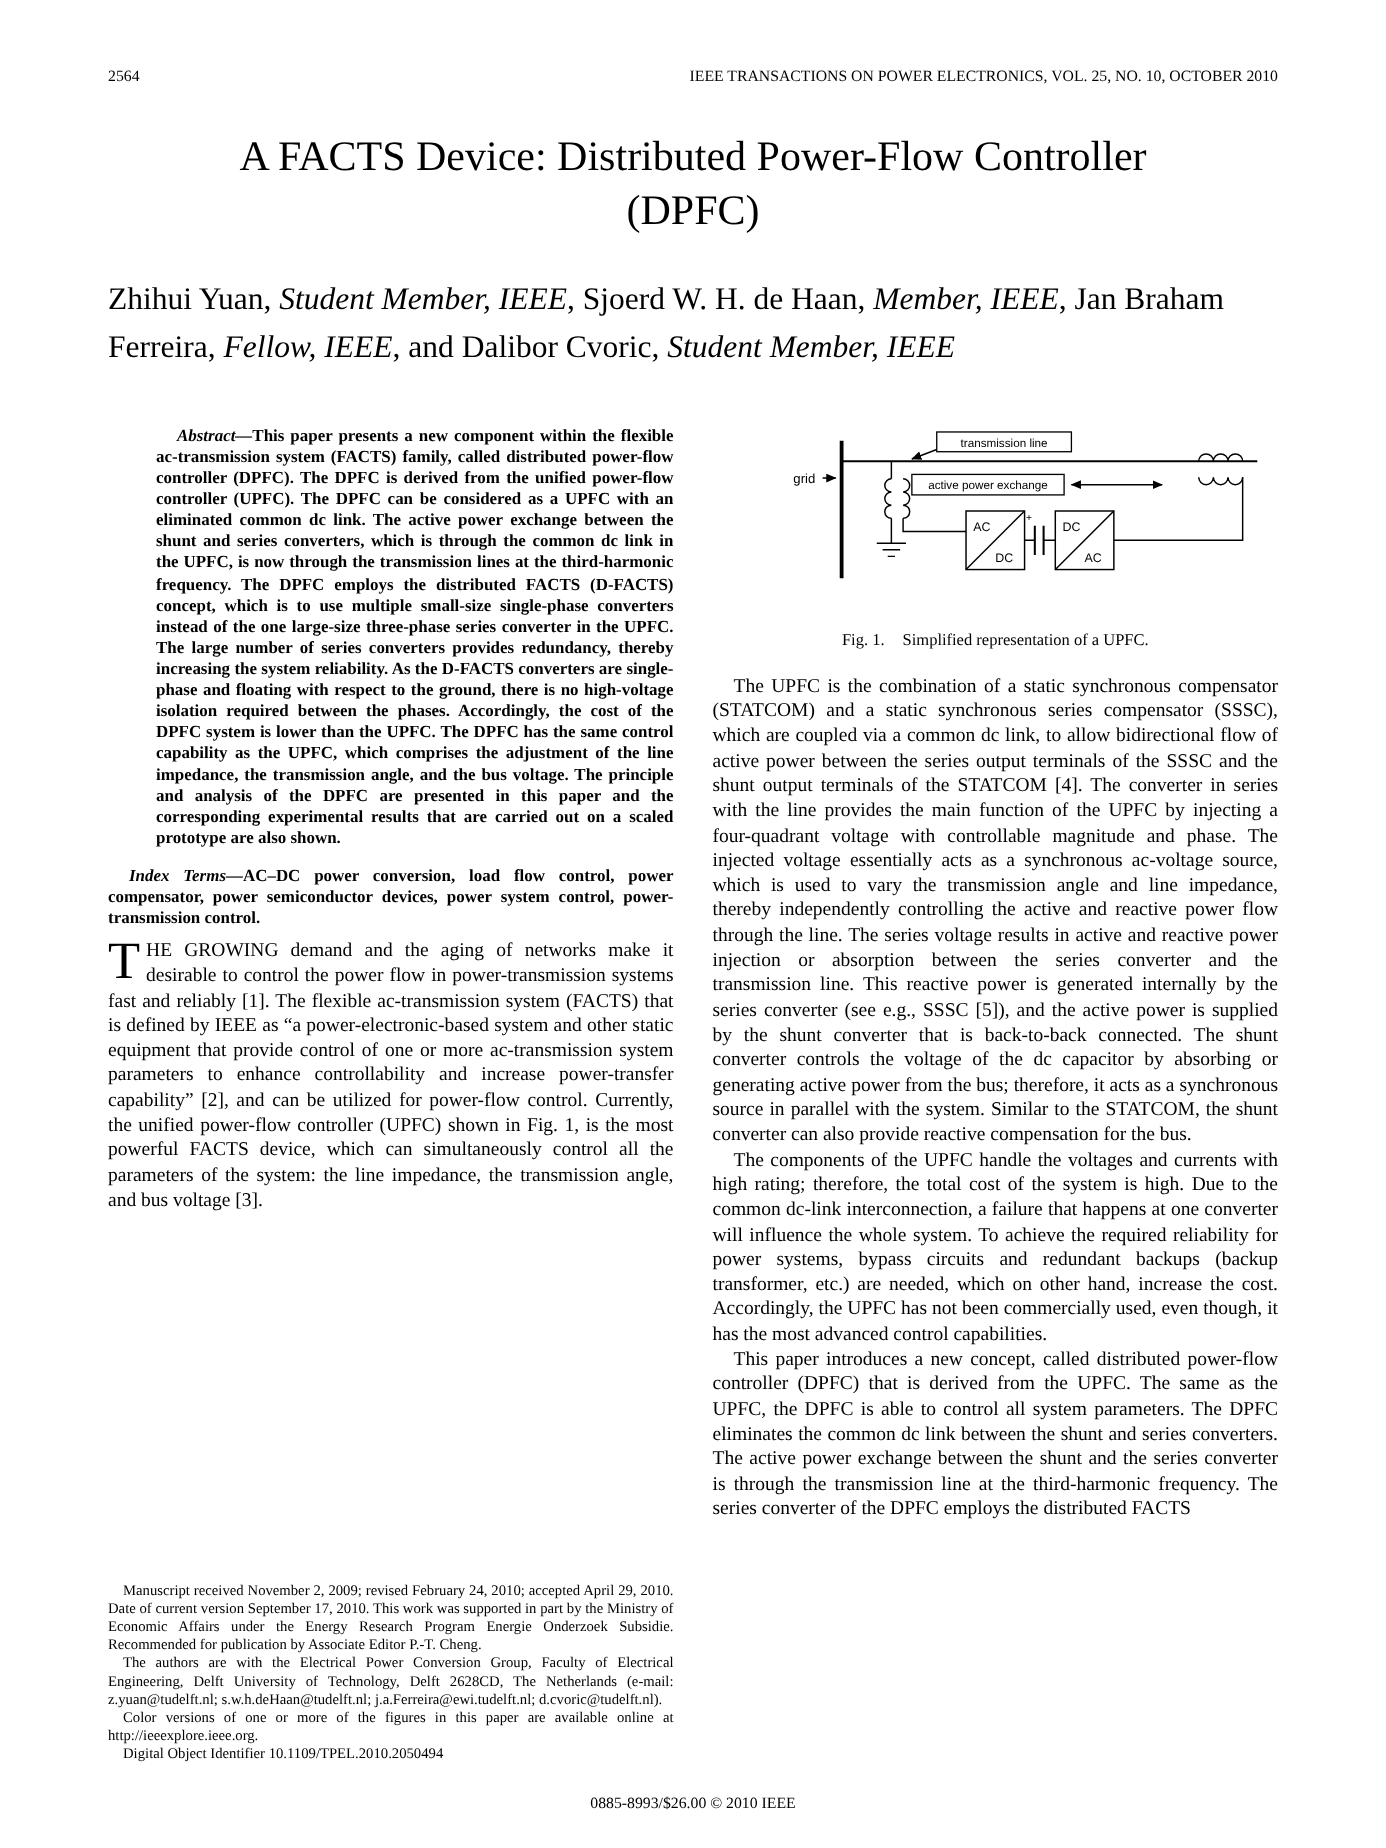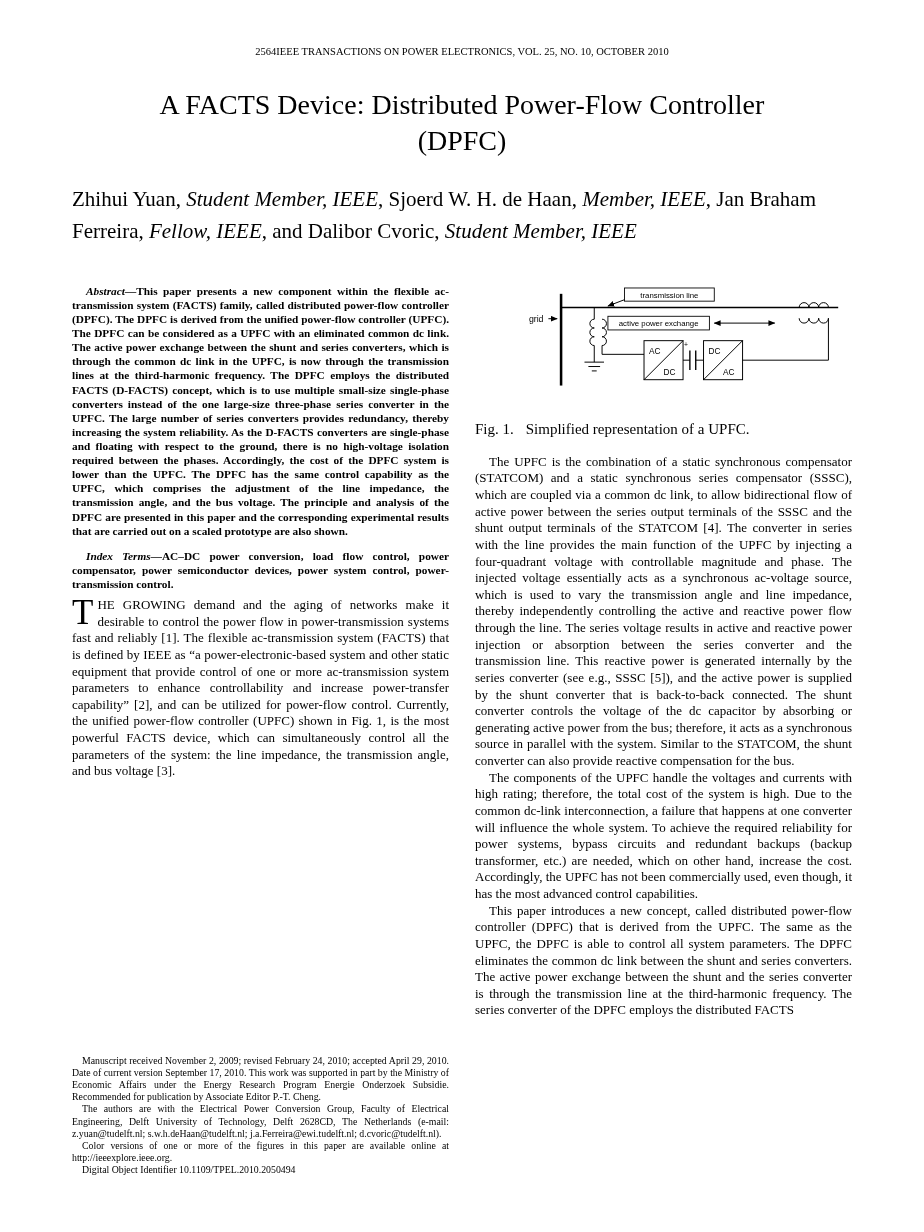--- a/index.html
+++ b/index.html
@@ -4,21 +4,21 @@
 <style>
   * { margin:0; padding:0; box-sizing:border-box; }
   html,body { background:#fff; }
   body {
     width:924px; height:1232px; position:relative; overflow:hidden;
     color:#000; font-family:"Liberation Serif", serif;
   }
   .page { position:absolute; inset:0; padding:46px 72px 30px 72px; }
 
   .running-head {
-    display:flex; justify-content:center; align-items:baseline;
+    display:flex; justify-content:space-between; align-items:baseline;
     font-size:10.5px; margin-bottom:30px;
   }
 
   .title {
     text-align:center; font-weight:normal; font-size:28px; line-height:1.28;
     max-width:700px; margin:6px auto 24px auto;
   }
 
   .byline {
     font-size:21px; line-height:1.55;
@@ -27,21 +27,21 @@
   .byline .it { font-style:italic; }
 
   .columns { display:flex; gap:26px; align-items:stretch; }
   .col { width:377px; }
   .col-left { display:flex; flex-direction:column; min-height:892px; }
 
   p.abstract, p.index-terms {
     font-size:11.3px; font-weight:bold; line-height:1.25;
     text-align:justify; text-indent:14px;
   }
-  p.abstract { margin-bottom:11px; }
+  p.abstract { margin-bottom:11px;margin-left:32px; }
   p.index-terms { margin-bottom:6px; }
   .lead-label { font-style:italic; }
 
   .section-heading {
     text-align:center; font-weight:normal; font-size:13.5px;
     margin:17px 0 12px 0;
   }
   .section-heading .sc { font-variant:small-caps; letter-spacing:0.4px; }
 
   p.body {
@@ -53,21 +53,21 @@
   }
 
   .footnotes {
     margin-top:auto; padding-top:8px;
     font-size:9.8px; line-height:1.23; text-align:justify;
   }
   .footnotes p { text-indent:10px; }
 
   .figure-block { margin:2px 0 16px 0; }
   .fig-svg { display:block; margin:0 6px 0 auto; }
-  .fig-caption { font-size:15px; margin-top:12px; }
+  .fig-caption { font-size:11px; margin-top:12px;text-align:center; }
   .fig-caption .fig-label { margin-right:12px; }
 
   .page-footer {
     position:absolute; left:0; right:0; bottom:24px;
     text-align:center; font-size:10.5px;
   }
   .it { font-style:italic; }
 </style>
 </head>
 <body>
@@ -166,13 +166,14 @@
 
       <div>
           <p class="body">The UPFC is the combination of a static synchronous compensator (STATCOM) and a static synchronous series compensator (SSSC), which are coupled via a common dc link, to allow bidirectional flow of active power between the series output terminals of the SSSC and the shunt output terminals of the STATCOM [4]. The converter in series with the line provides the main function of the UPFC by injecting a four-quadrant voltage with controllable magnitude and phase. The injected voltage essentially acts as a synchronous ac-voltage source, which is used to vary the transmission angle and line impedance, thereby independently controlling the active and reactive power flow through the line. The series voltage results in active and reactive power injection or absorption between the series converter and the transmission line. This reactive power is generated internally by the series converter (see e.g., SSSC [5]), and the active power is supplied by the shunt converter that is back-to-back connected. The shunt converter controls the voltage of the dc capacitor by absorbing or generating active power from the bus; therefore, it acts as a synchronous source in parallel with the system. Similar to the STATCOM, the shunt converter can also provide reactive compensation for the bus.</p>
           <p class="body">The components of the UPFC handle the voltages and currents with high rating; therefore, the total cost of the system is high. Due to the common dc-link interconnection, a failure that happens at one converter will influence the whole system. To achieve the required reliability for power systems, bypass circuits and redundant backups (backup transformer, etc.) are needed, which on other hand, increase the cost. Accordingly, the UPFC has not been commercially used, even though, it has the most advanced control capabilities.</p>
           <p class="body">This paper introduces a new concept, called distributed power-flow controller (DPFC) that is derived from the UPFC. The same as the UPFC, the DPFC is able to control all system parameters. The DPFC eliminates the common dc link between the shunt and series converters. The active power exchange between the shunt and the series converter is through the transmission line at the third-harmonic frequency. The series converter of the DPFC employs the distributed FACTS</p>
         </div>
     </div>
 
   </div>
 
+  <div class="page-footer">0885-8993/$26.00 © 2010 IEEE</div>
 </div>
 
 </body></html>

